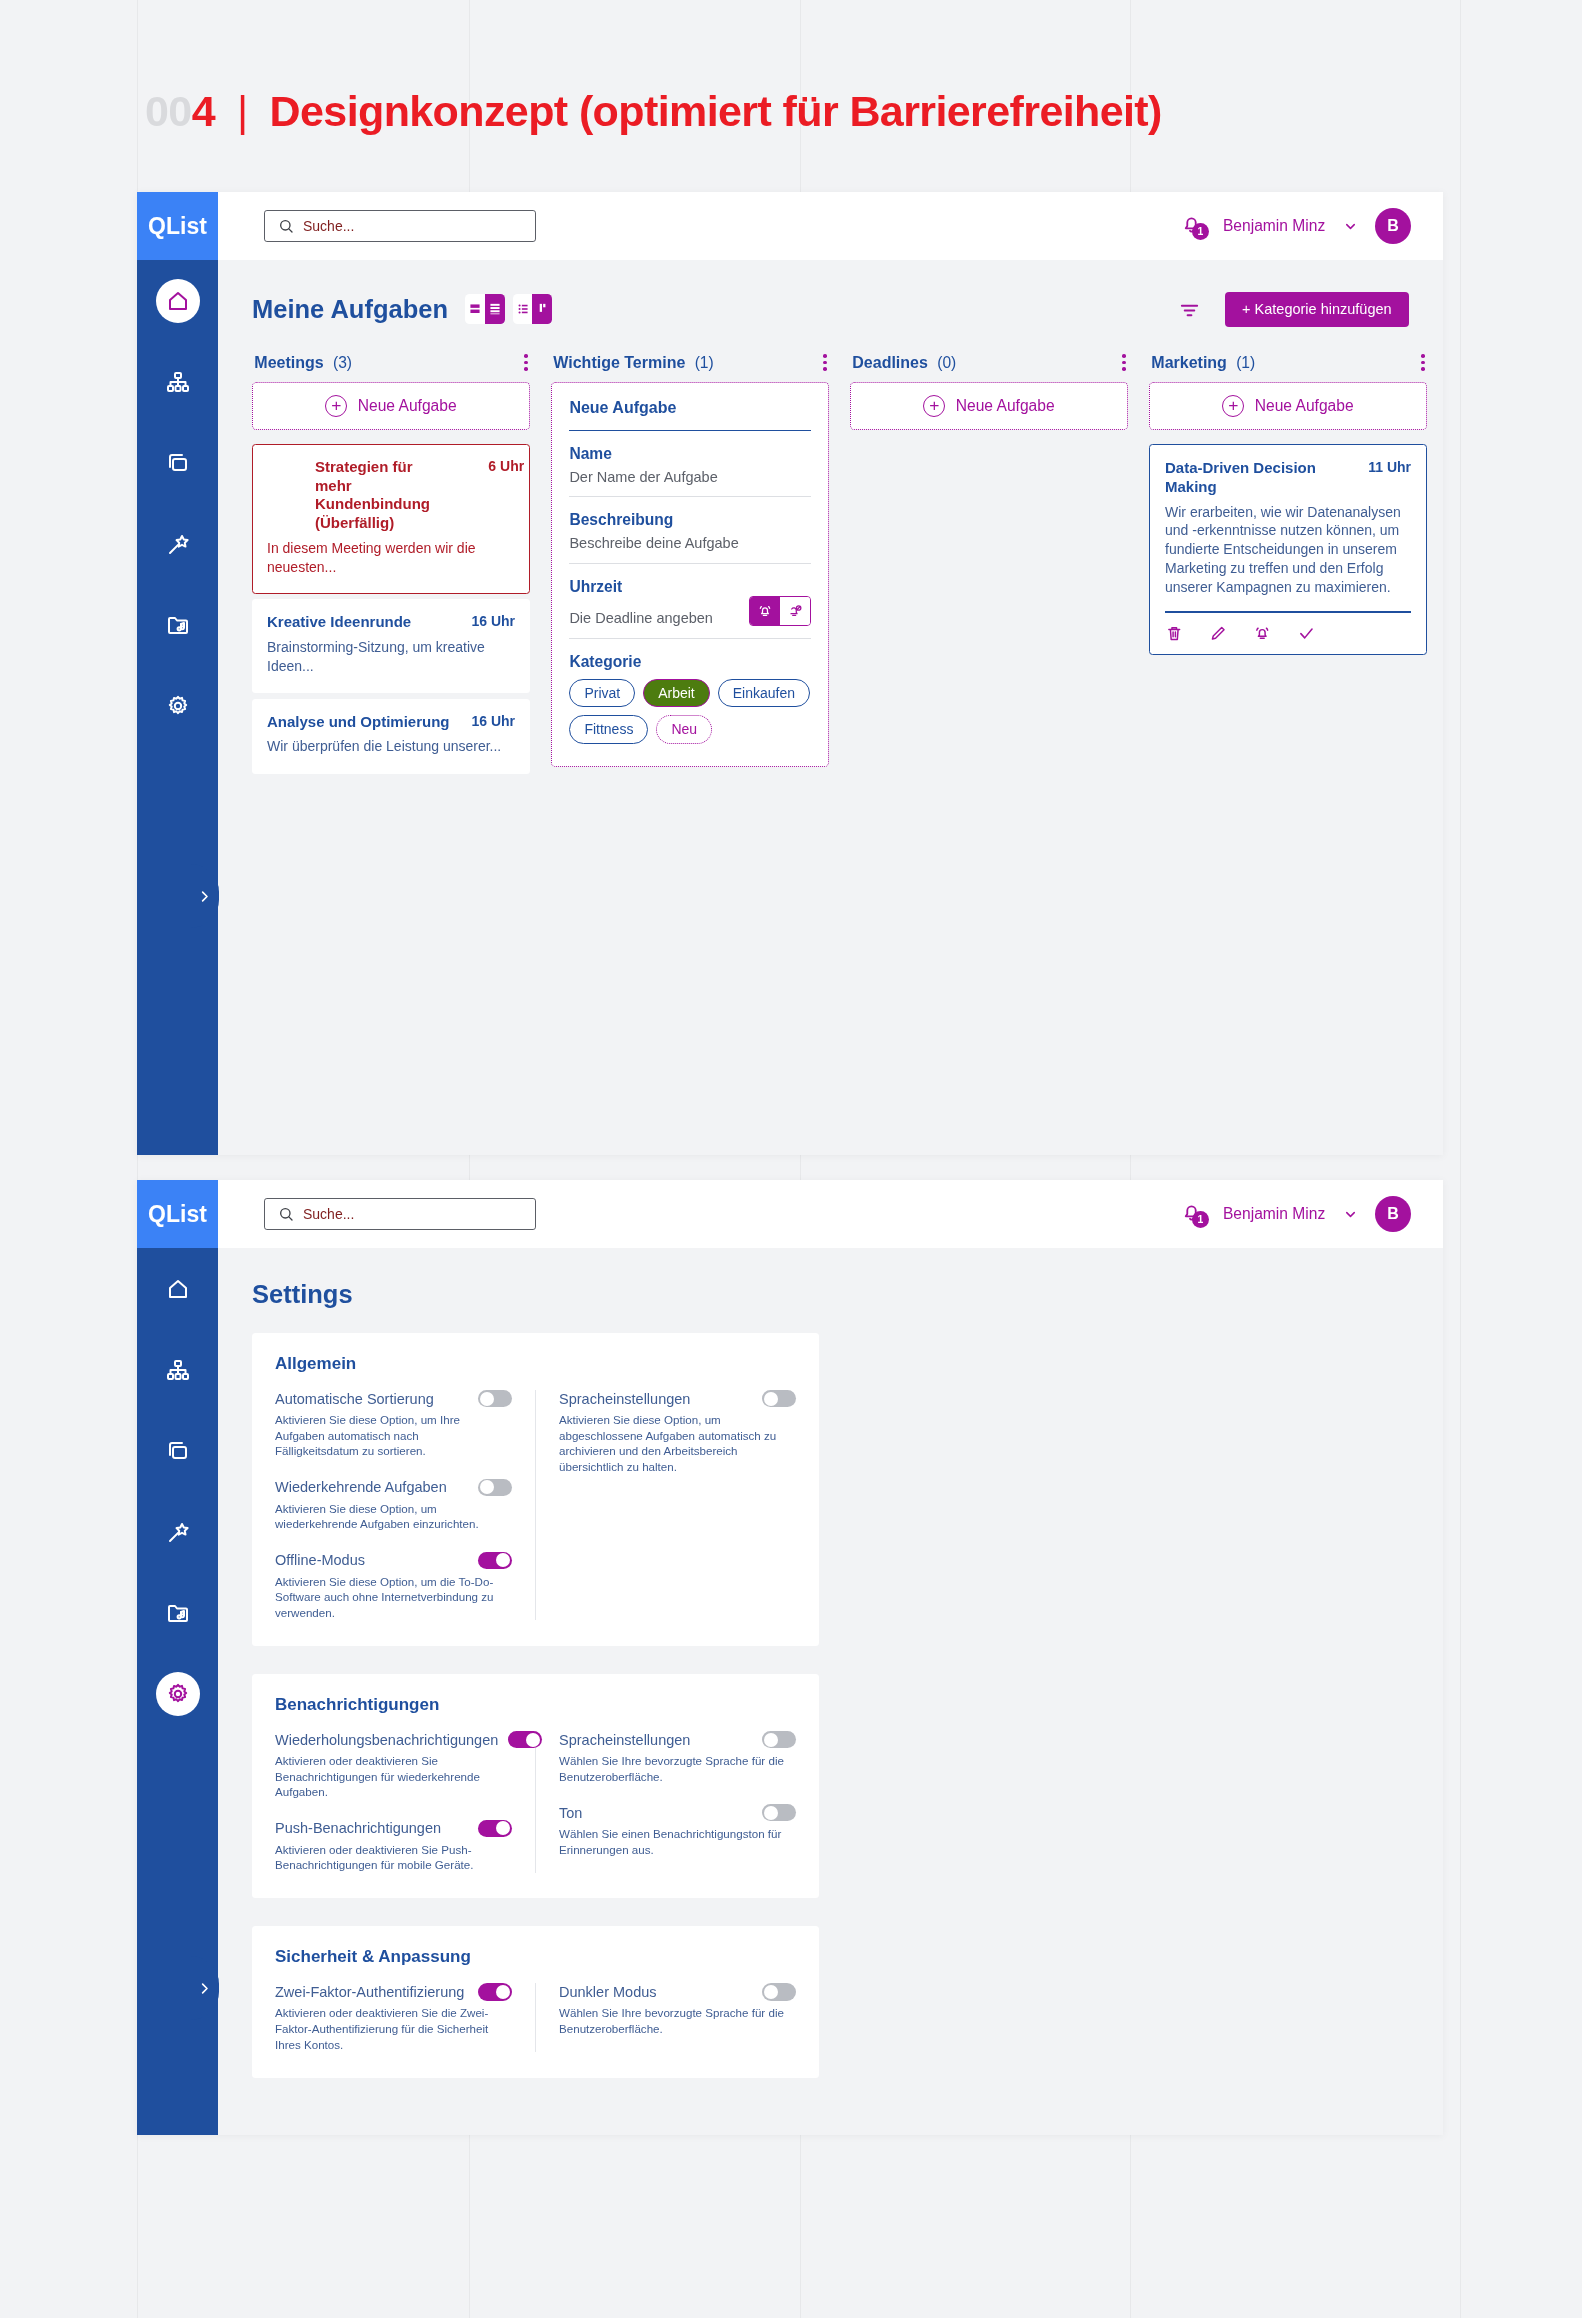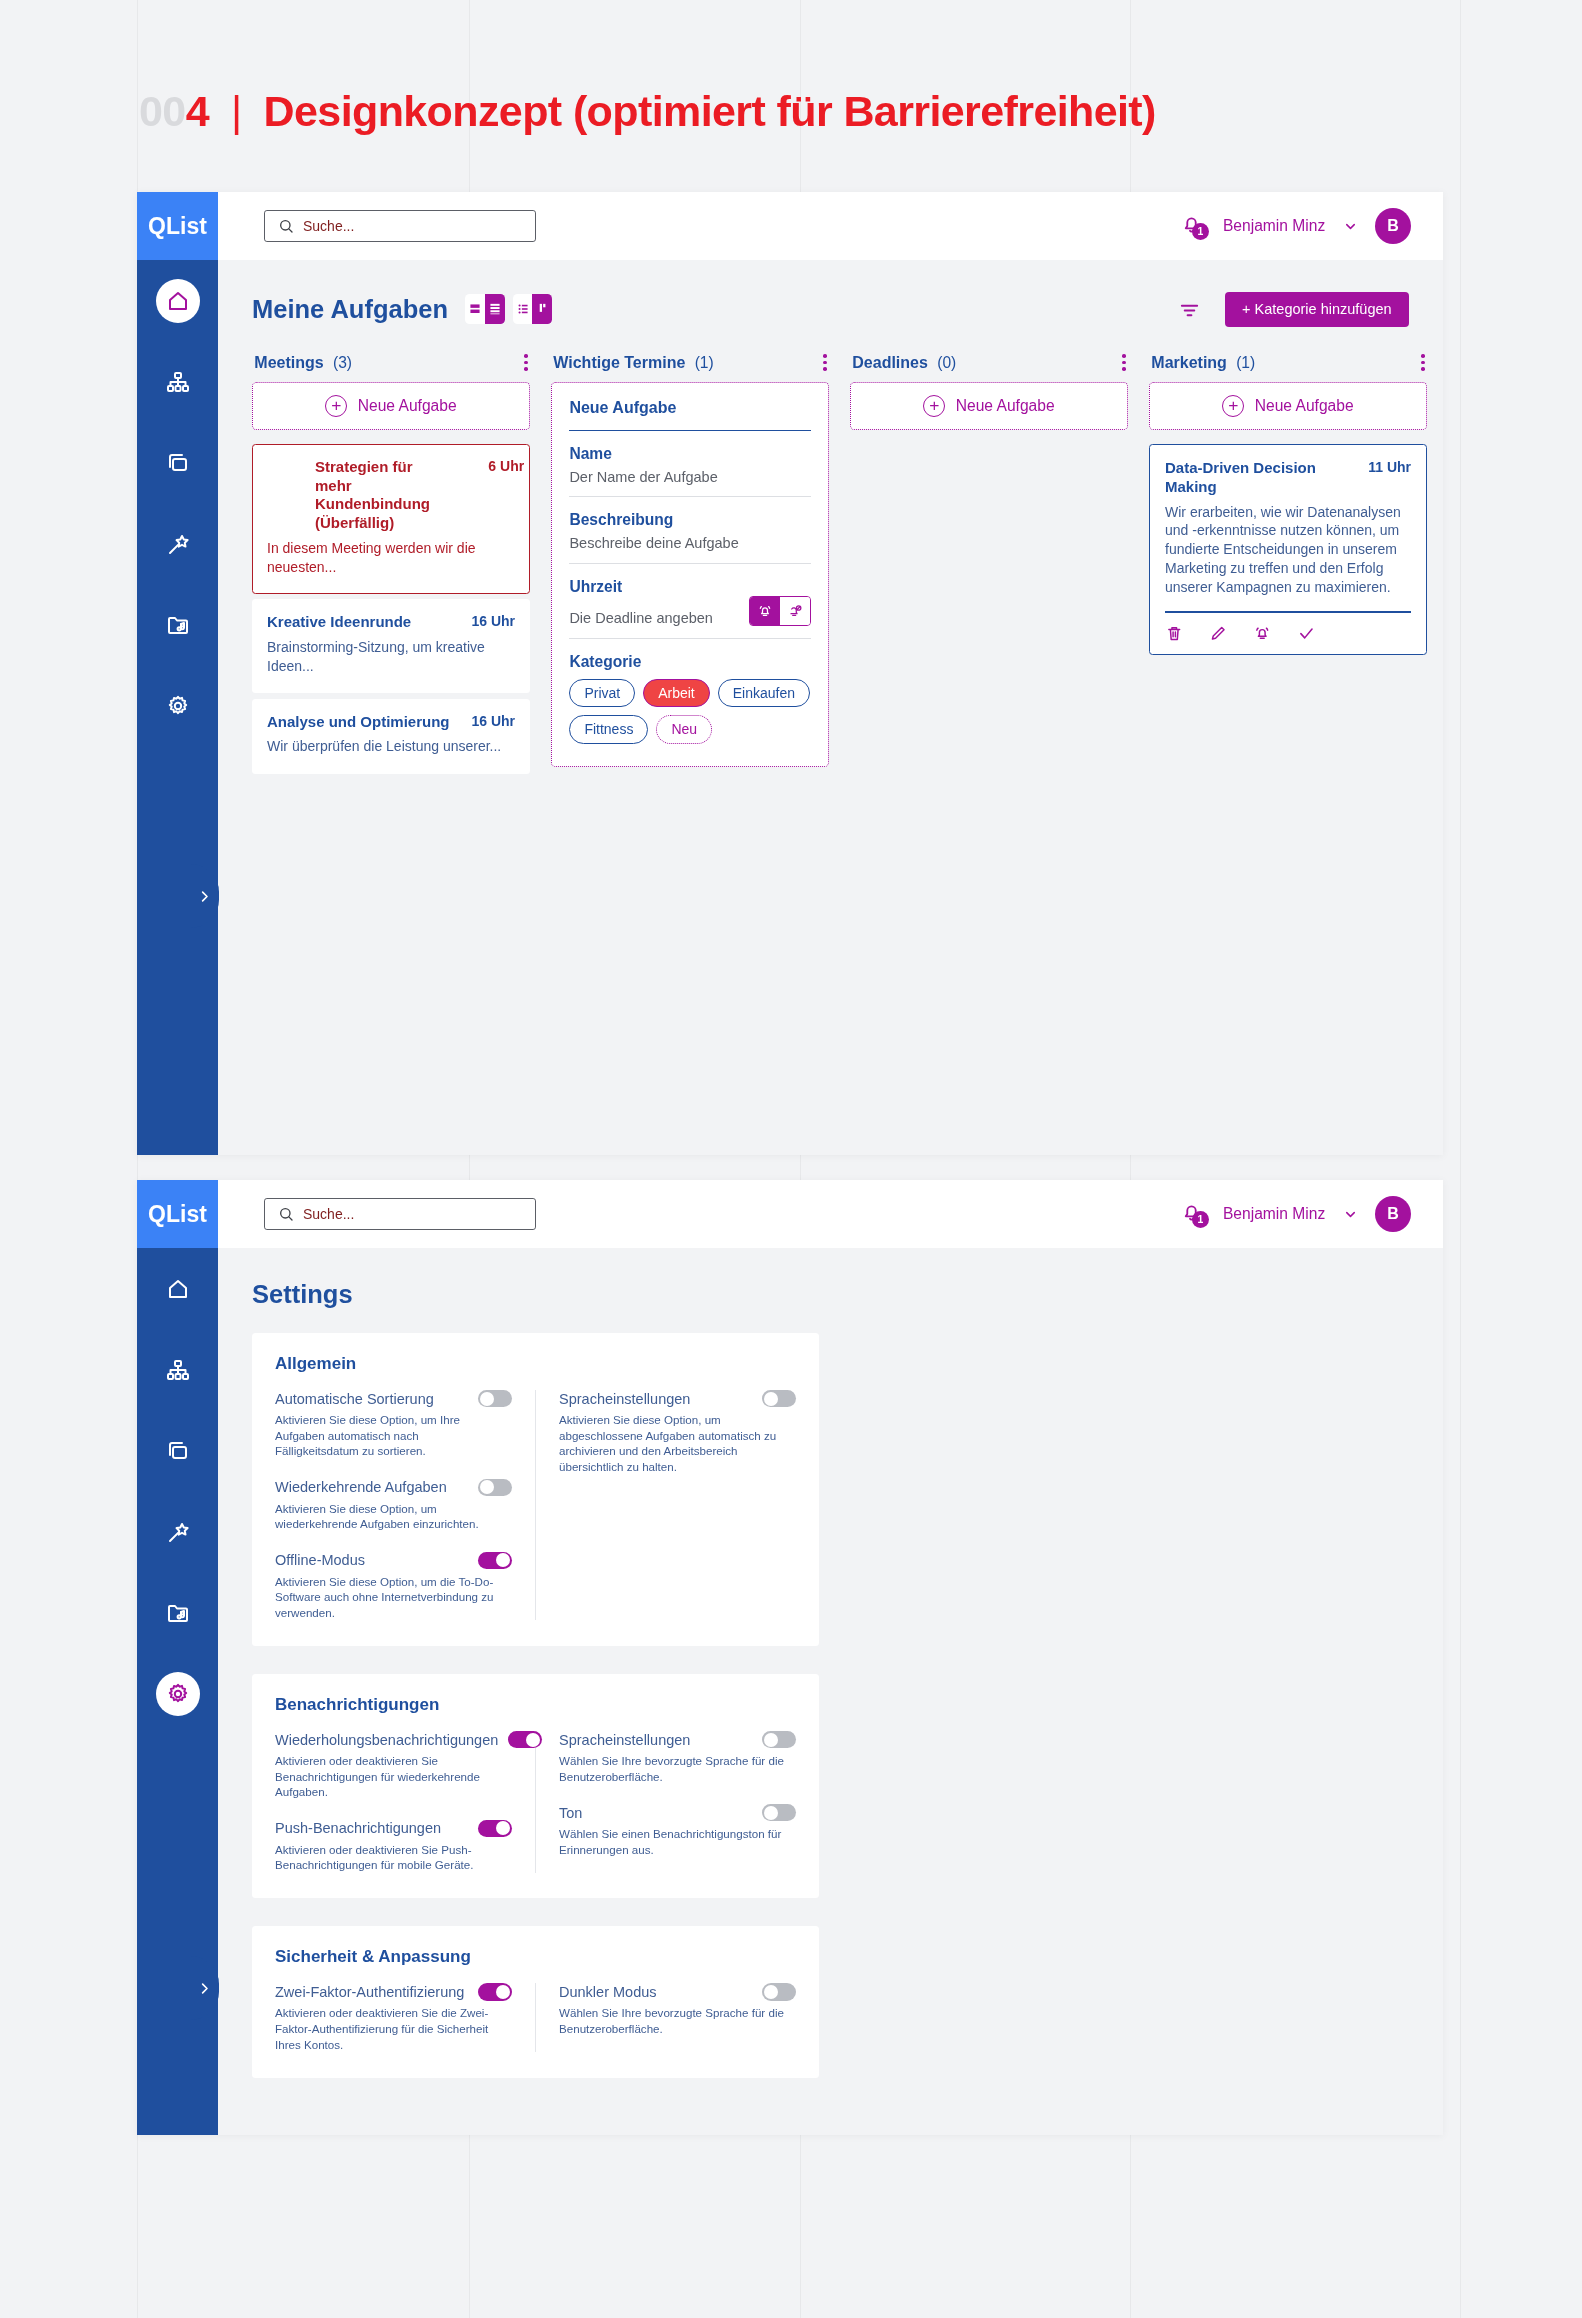--- a/index.html
+++ b/index.html
@@ -9,21 +9,21 @@
     font-family: "Liberation Sans", sans-serif;
     position: relative;
     overflow: hidden;
   }
 
   
   .bg-rule { position: absolute; top: 0; bottom: 0; width: 1.2px; background: #e7e8ea; }
 
   
   .page-head {
-    position: absolute; left: 139px; top: 87px;
+    position: absolute; left: 145px; top: 87px;
     display: flex; align-items: baseline; gap: 0;
     font-size: 43px; font-weight: 700; letter-spacing: -0.6px;
   }
   .ph-zeros { color: #d9dadd; }
   .ph-num { color: #eb1c24; }
   .ph-bar { color: #eb1c24; margin: 0 22px; font-weight: 400; }
   .ph-title { color: #eb1c24; }
 
   
   .window {
@@ -180,21 +180,21 @@
   .bell-toggle .bt.on svg { stroke: #ffffff; }
   .bell-toggle .bt.off { background: #ffffff; }
   .bell-toggle .bt.off svg { stroke: #a3119e; }
   .bell-toggle svg { width: 16px; height: 16px; }
 
   .chips { display: flex; flex-wrap: wrap; gap: 8px; margin-top: 8px; }
   .chip {
     border: 1.2px solid #1f4f9e; color: #1f4f9e; border-radius: 17.4px;
     padding: 5.2px 14px; font-size: 14px; background: #fff; cursor: pointer;
   }
-  .chip.sel { background: #ef4444; border-color: #a3119e; color: #ffffff; }
+  .chip.sel { background: #4d7c0f; border-color: #a3119e; color: #ffffff; }
   .chip.new { border: 1.7px dotted #a3119e; color: #a3119e; }
 
   
   .settings-title { color: #1f4f9e; font-size: 25.5px; font-weight: 700; margin-bottom: 24px; }
   .settings-grid { display: flex; flex-wrap: wrap; gap: 28px; align-items: flex-start; }
   .settings-card {
     background: #ffffff; border-radius: 3.5px; width: 567px; flex: 0 0 567px;
     padding: 21px 23px 25.5px 23px;
   }
   .sc-title { color: #1f4f9e; font-size: 17px; font-weight: 700; margin-bottom: 16px; }

